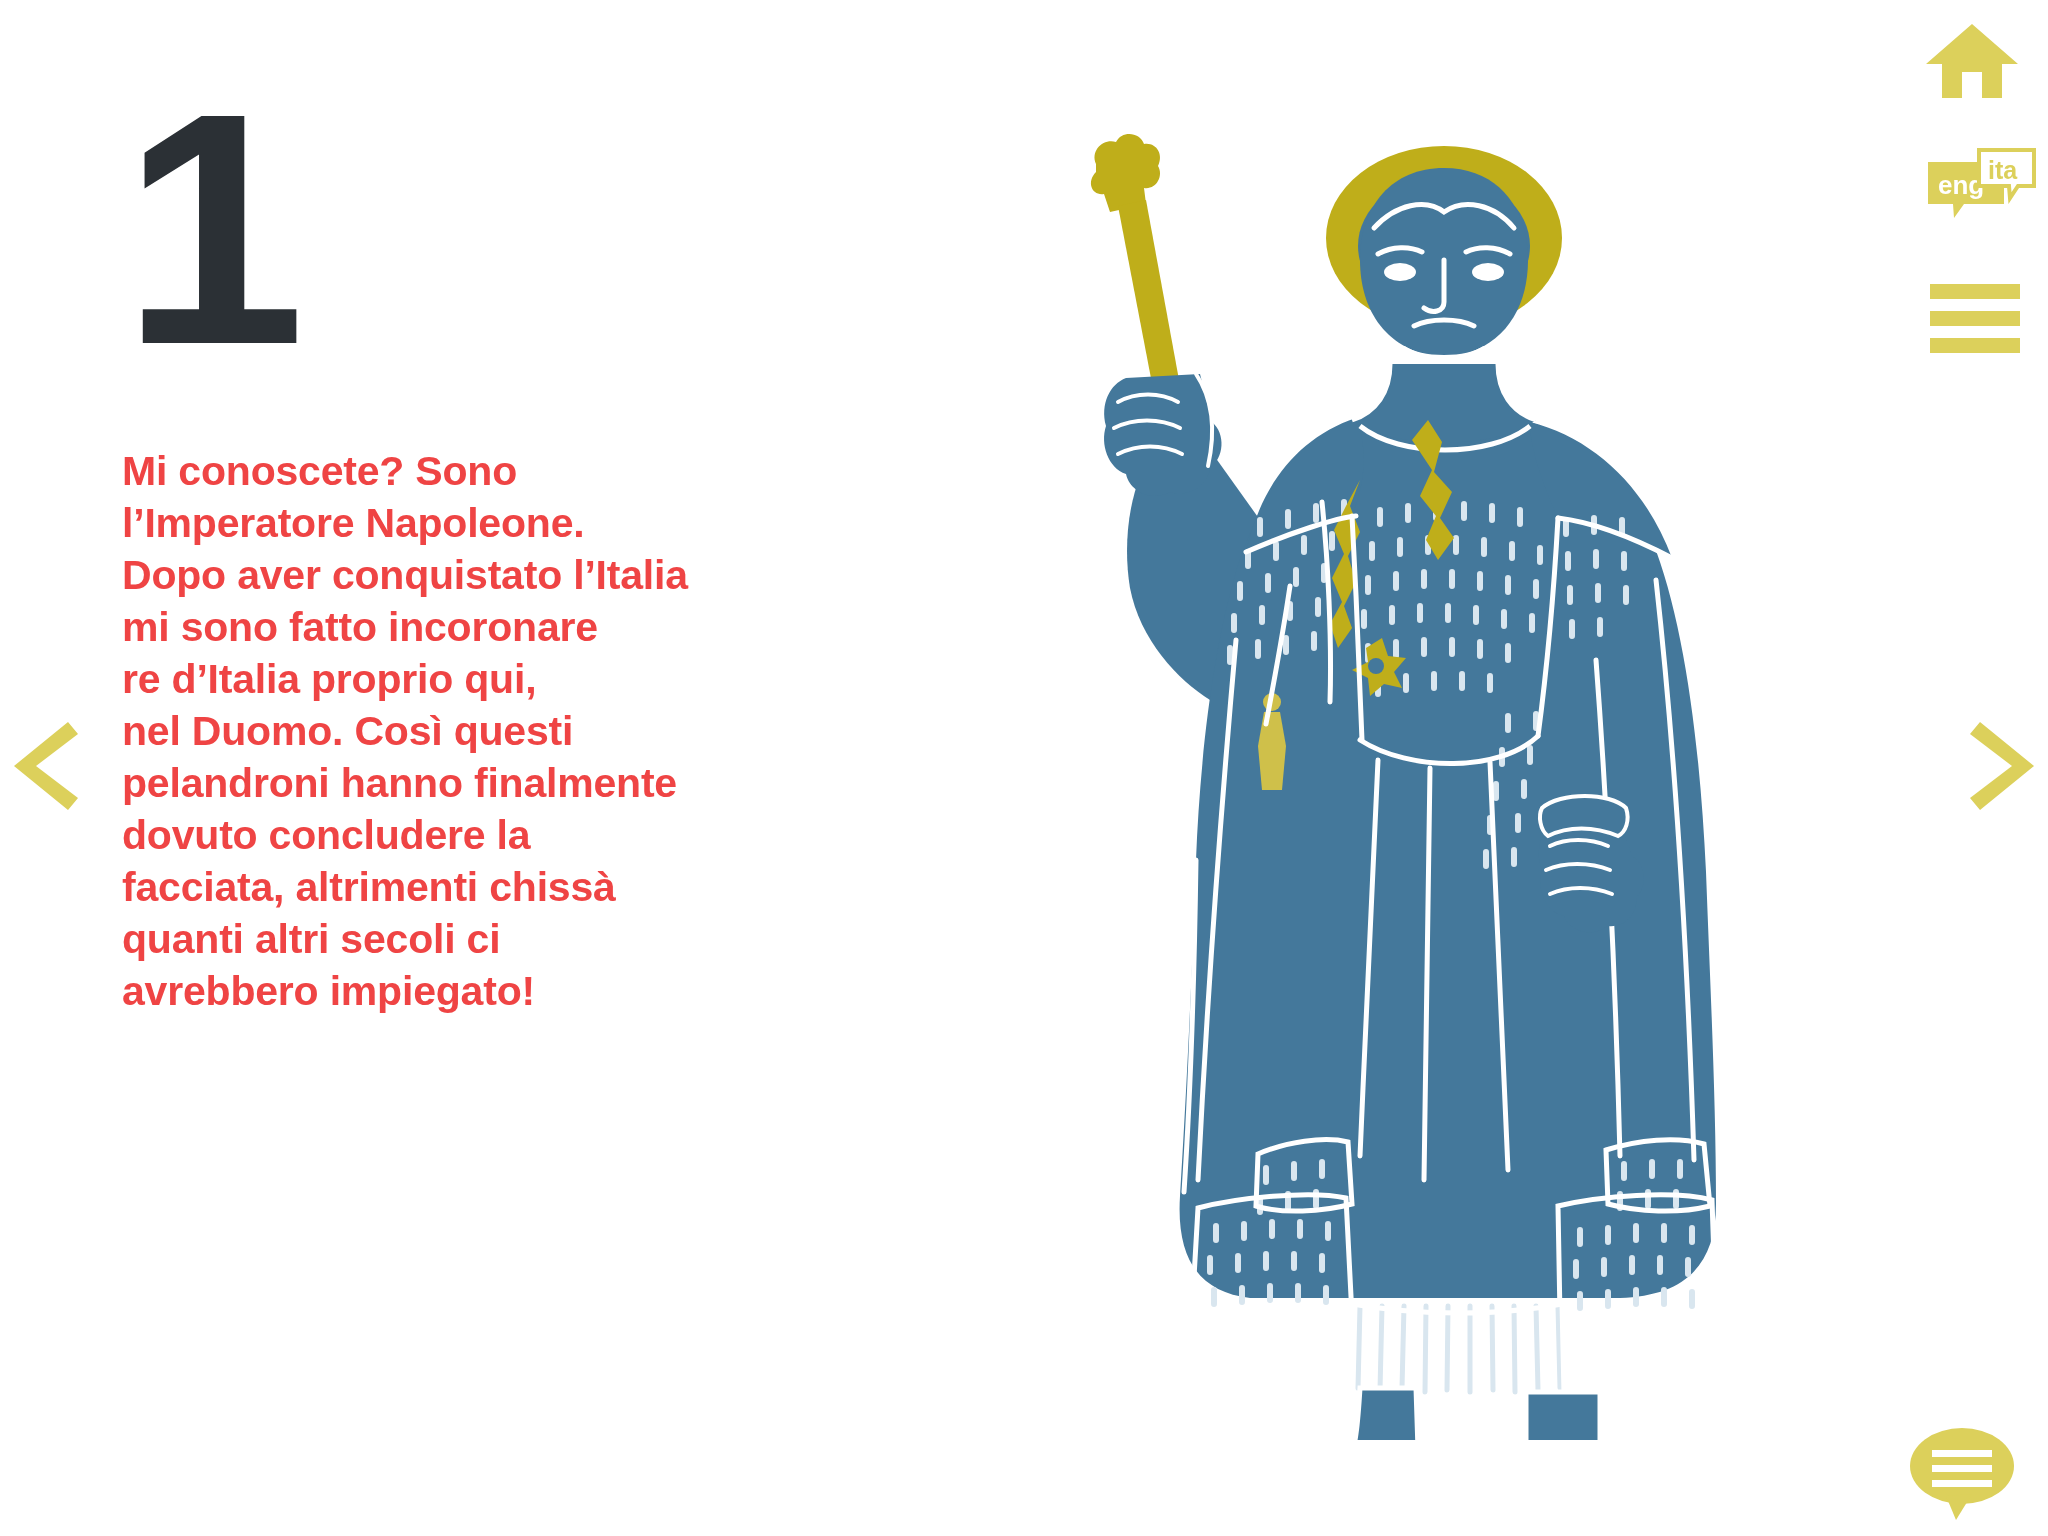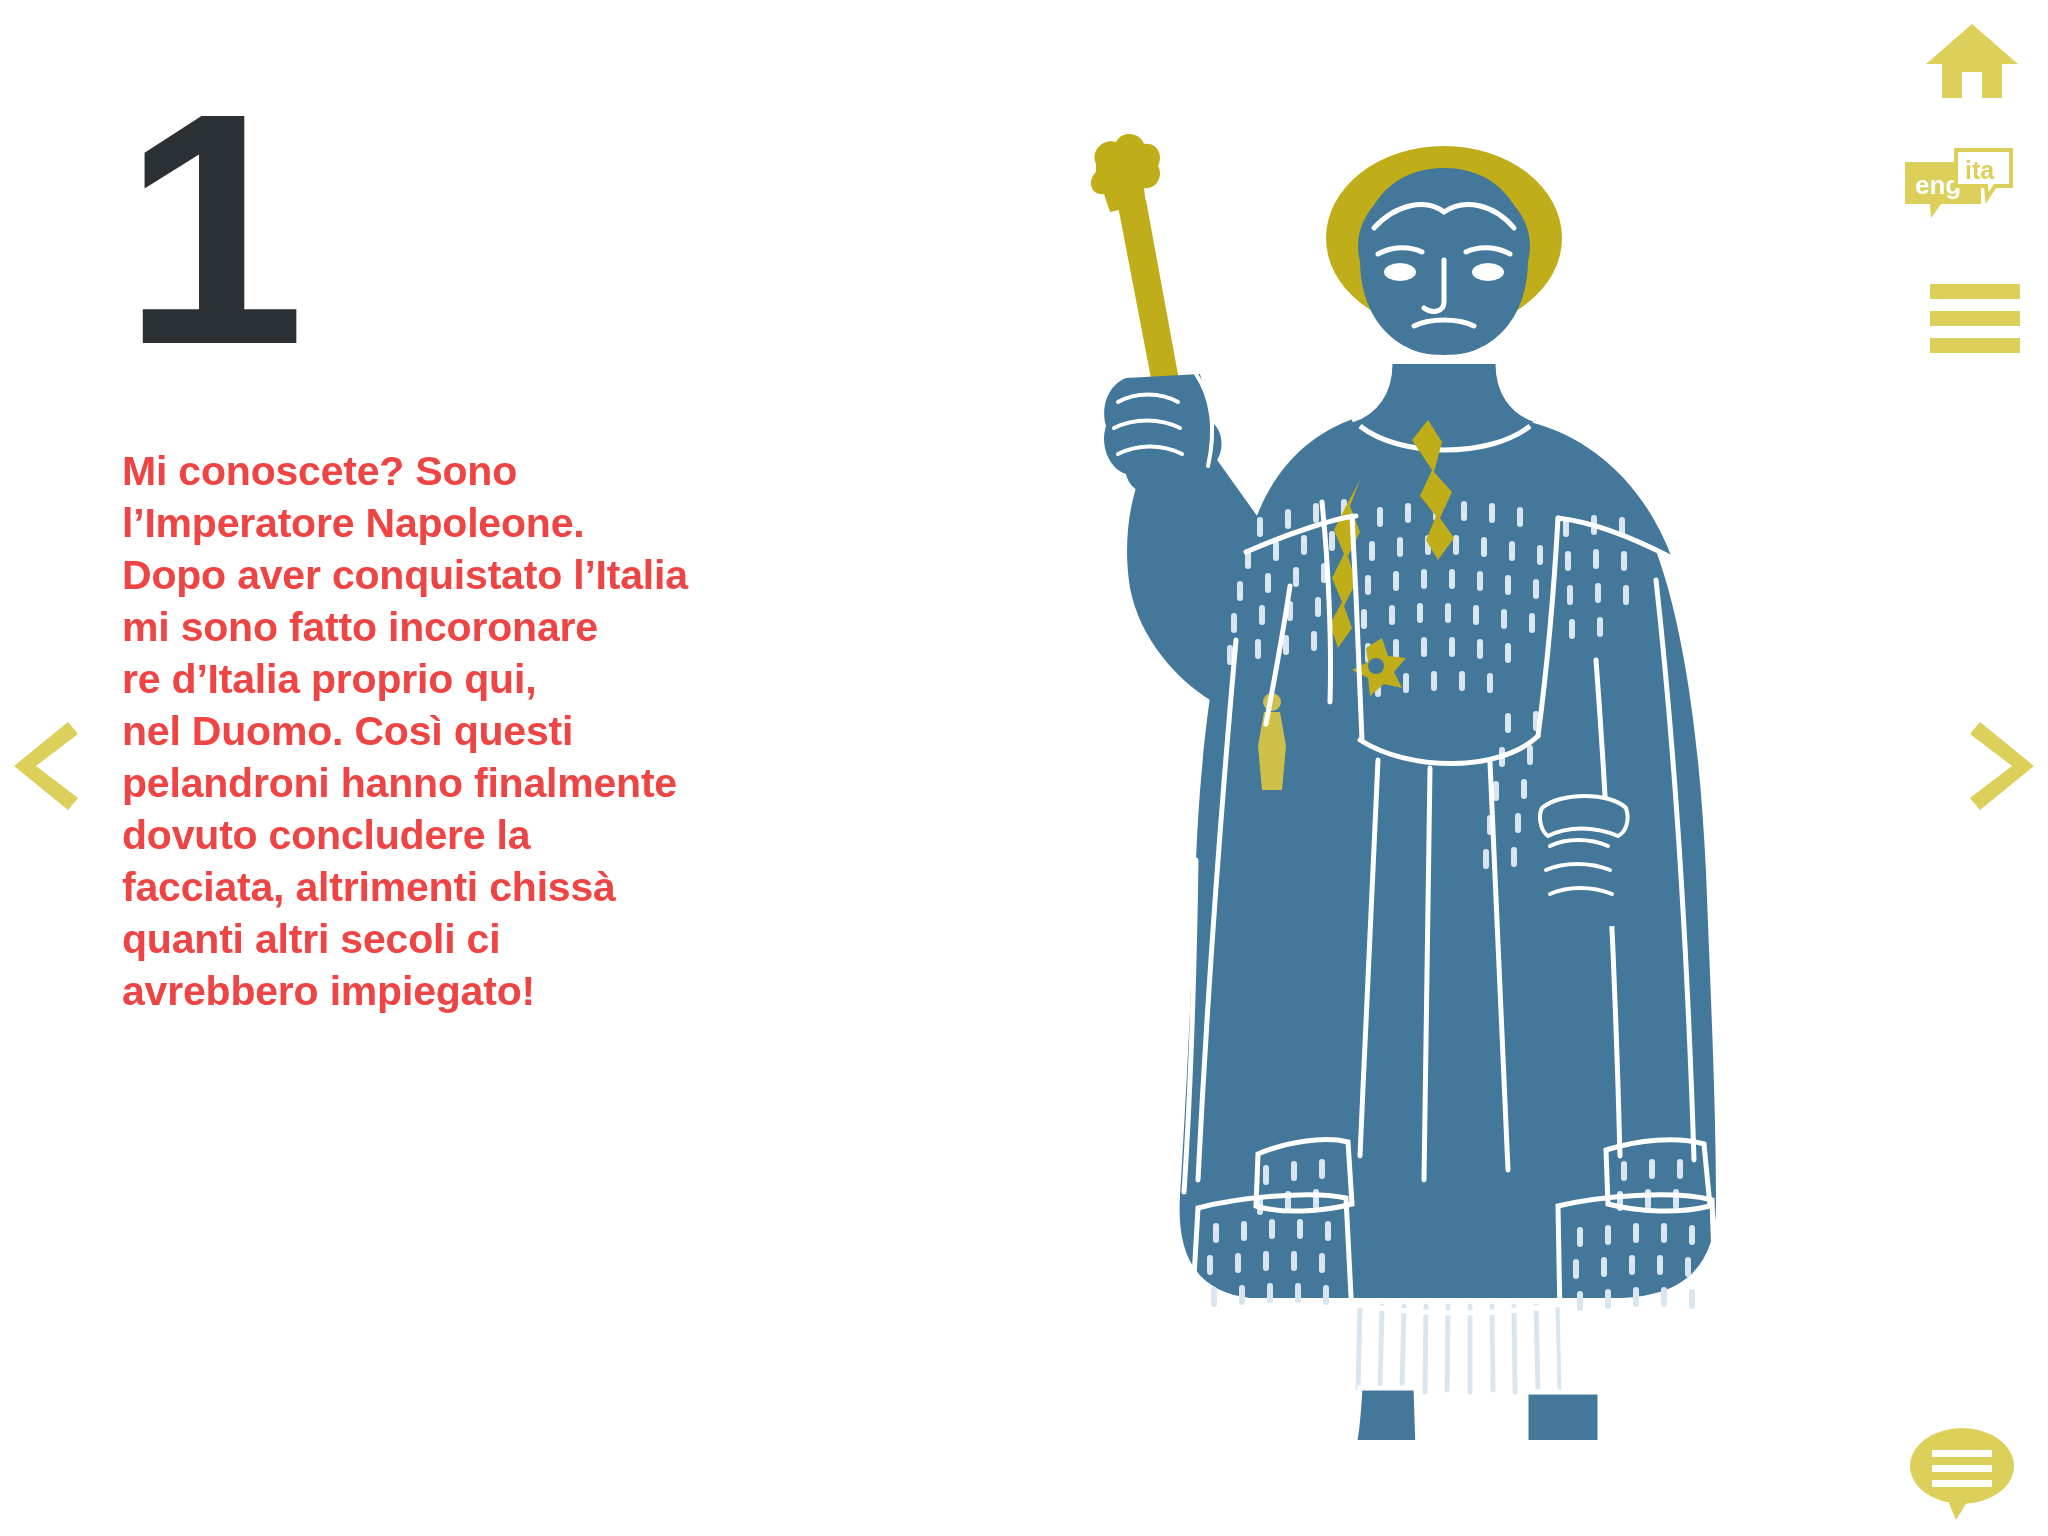--- a/index.html
+++ b/index.html
@@ -60,21 +60,21 @@
   .home-btn {
     position: absolute;
     right: 28px;
     top: 20px;
     width: 96px;
     height: 80px;
     cursor: pointer;
   }
   .lang-toggle {
     position: absolute;
-    right: 35px;
+    right: 12px;
     top: 148px;
     width: 110px;
     height: 72px;
     cursor: pointer;
   }
   .menu-btn {
     position: absolute;
     right: 28px;
     top: 284px;
     width: 90px;

